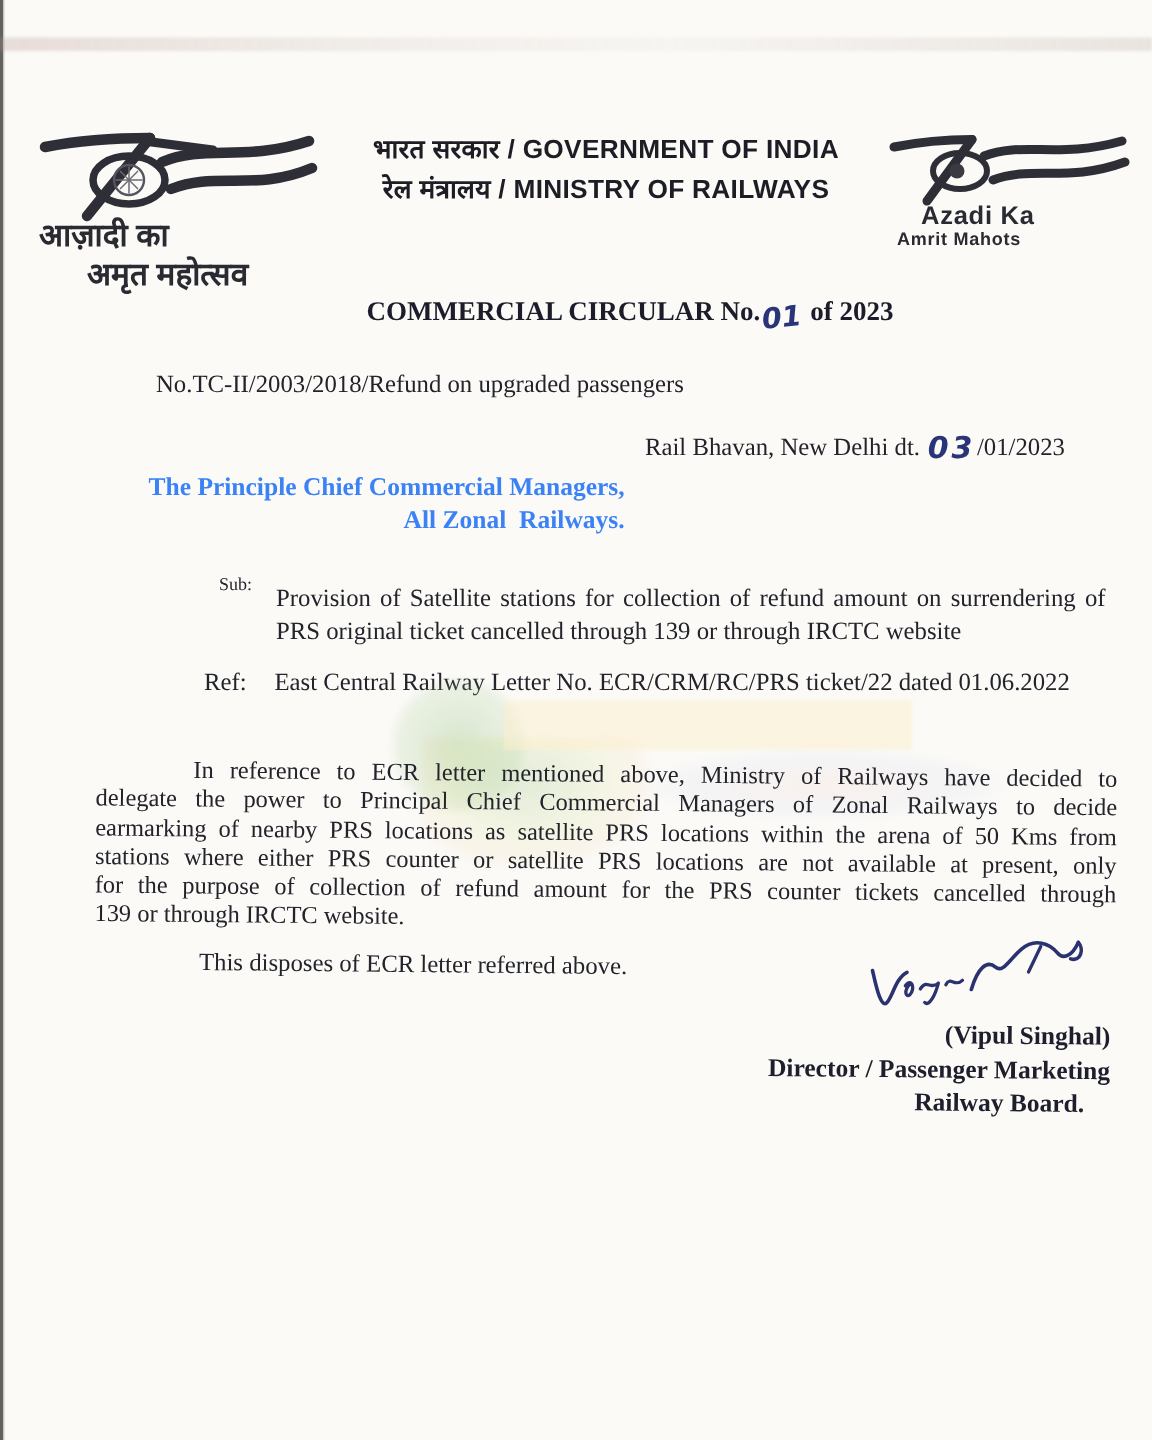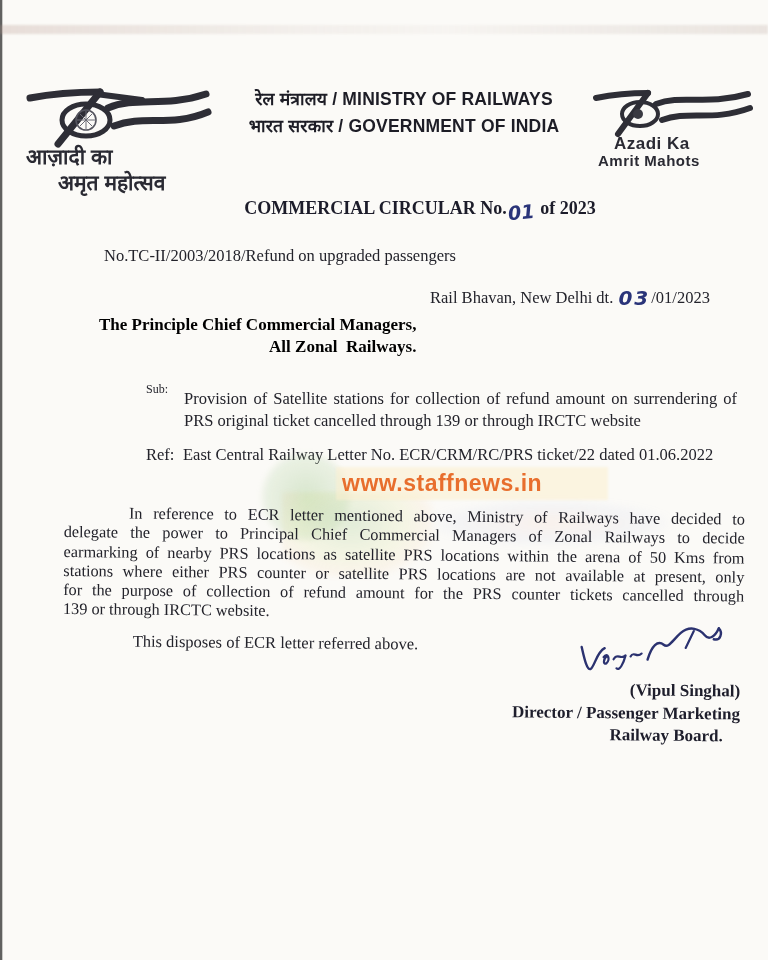--- a/index.html
+++ b/index.html
@@ -17,37 +17,37 @@
   .ministry{position:absolute;top:86px;left:214px;width:380px;text-align:center;
     font-family:"Liberation Sans", sans-serif;font-weight:bold;font-size:17.5px;
     line-height:27px;color:#1d1d26;letter-spacing:.2px;}
   .logo{position:absolute;font-family:"Liberation Sans", sans-serif;font-weight:bold;color:#2a2a33;}
   .logo-left{left:16px;top:84px;width:204px;}
   .logo-right{left:586px;top:86px;width:178px;}
   .logo svg{display:block;}
   .hindi-l1{font-size:21px;margin:-6px 0 0 10px;}
   .hindi-l2{font-size:21px;margin:-2px 0 0 42px;}
   .az-l1{font-size:17px;margin:-4px 0 0 28px;letter-spacing:.5px;}
-  .az-l2{font-size:15px;margin:-2px 0 0 12px;letter-spacing:.5px;}
+  .az-l2{font-size:12px;margin:-2px 0 0 12px;letter-spacing:.5px;}
   
   .circ-title{position:absolute;top:196px;left:72px;width:696px;text-align:center;
     font-weight:bold;font-size:18px;color:#1c1c2a;}
   .hand{color:#2a3479;font-family:"DejaVu Sans", sans-serif;font-style:italic;font-weight:600;}
   .hand-num{display:inline-block;font-size:19px;transform:translateY(5px) rotate(-6deg);margin:0 1px;}
   .hand-day{display:inline-block;font-size:20px;transform:translateY(2px);letter-spacing:2px;margin:0 1px;}
   .circ-suffix{margin-left:5px;}
   
   .file-no{position:absolute;left:104px;top:246px;font-size:16.5px;}
   .place-date{position:absolute;left:430px;top:284px;font-size:16.5px;}
-  .addressee{position:absolute;left:99px;top:314px;font-weight:bold;font-size:17px;line-height:22px;color:#000000;}
+  .addressee{position:absolute;left:99px;top:314px;font-weight:bold;font-size:17px;line-height:22px;color:#3b82f6;}
   .addressee .l2{white-space:pre;text-align:right;}
   .sub-label{position:absolute;left:146px;top:382px;font-size:12px;}
   .sub-text{position:absolute;left:184px;top:388px;width:553px;font-size:16.5px;line-height:22px;}
   .jline{text-align:justify;text-align-last:justify;}
-  .ref-label{position:absolute;left:146px;top:445px;font-size:16.5px;}
+  .ref-label{position:absolute;left:136px;top:445px;font-size:16.5px;}
   .ref-text{position:absolute;left:183px;top:445px;width:560px;font-size:16.5px;}
   
   .wm-band{position:absolute;left:336px;top:467px;width:272px;height:33px;
     background:rgba(252,238,206,.55);filter:blur(1px);}
   .wm-text{position:absolute;left:342px;top:470px;font-family:"Liberation Sans", sans-serif;
     font-weight:bold;font-size:23px;letter-spacing:.5px;color:rgba(230,95,25,.9);}
   .wm-circle{position:absolute;left:258px;top:452px;width:96px;height:90px;border-radius:50%;filter:blur(2px);
     background:radial-gradient(circle, rgba(160,200,140,.38), rgba(160,200,140,.18) 60%, rgba(160,200,140,0) 72%);}
   .wm-blob{position:absolute;left:282px;top:492px;width:152px;height:86px;filter:blur(2px);opacity:.55;
     background:radial-gradient(ellipse at 45% 35%, rgba(150,195,125,.45), rgba(205,215,110,.25) 45%, rgba(235,175,85,.14) 64%, rgba(235,175,85,0) 76%);}
@@ -91,22 +91,22 @@
           <line x1="76" y1="30" x2="64" y2="42"></line>
       </g>
       <path class="ink-stroke" d="M92 24 C120 12, 148 24, 190 10" stroke-width="7"></path>
       <path class="ink-stroke" d="M98 42 C128 30, 154 44, 192 28" stroke-width="7"></path>
     </svg>
     <div class="hindi-l1">आज़ादी का</div>
     <div class="hindi-l2">अमृत महोत्सव</div>
   </div>
 
   <div class="ministry">
+    <div>भारत सरकार / GOVERNMENT OF INDIA</div>
     <div>रेल मंत्रालय /  MINISTRY OF RAILWAYS</div>
-    <div>भारत सरकार / GOVERNMENT OF INDIA</div>
   </div>
 
   <div class="logo logo-right">
     <svg width="176" height="52" viewBox="0 0 176 52">
       <path class="ink-stroke" d="M10 12 C30 8, 46 7, 62 7" stroke-width="6"></path>
       <path class="ink-stroke" d="M62 7 L32 48" stroke-width="6"></path>
       <ellipse cx="54" cy="28" rx="18" ry="12" class="ink-stroke" stroke-width="4"></ellipse>
       <circle cx="52" cy="28" r="5" fill="#3a3a42"></circle>
       <path class="ink-stroke" d="M70 18 C96 8, 120 20, 162 8" stroke-width="6"></path>
       <path class="ink-stroke" d="M76 34 C102 24, 126 36, 164 22" stroke-width="6"></path>
@@ -137,21 +137,20 @@
     <div>PRS original ticket cancelled through 139 or through IRCTC website</div>
   </div>
 
   <div class="ref-label">Ref:</div>
   <div class="ref-text">East Central Railway Letter No. ECR/CRM/RC/PRS ticket/22 dated 01.06.2022</div>
 
   <div class="wm-circle"></div>
   <div class="wm-blob"></div>
   <div class="wm-tint"></div>
   <div class="wm-band"></div>
-  <div class="wm-text">www.staffnews.in</div>
 
   <div class="tilt">
 
     <div class="body-block">
       <div class="body-line first">In reference to ECR letter mentioned above, Ministry of Railways have decided to</div>
       <div class="body-line">delegate the power to Principal Chief Commercial Managers of Zonal Railways to decide</div>
       <div class="body-line">earmarking of nearby PRS locations as satellite PRS locations within the arena of 50 Kms from</div>
       <div class="body-line">stations where either PRS counter or satellite PRS locations are not available at present, only</div>
       <div class="body-line">for the purpose of collection of refund amount for the PRS counter tickets cancelled through</div>
       <div class="body-line last">139 or through IRCTC website.</div>

